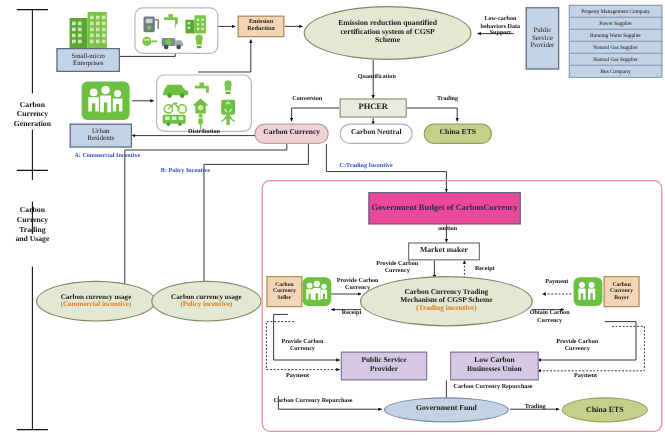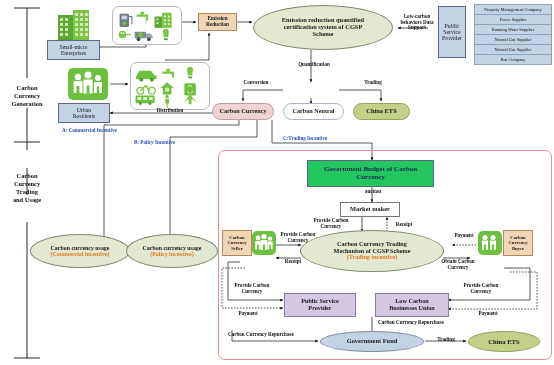--- a/index.html
+++ b/index.html
@@ -318,20 +318,24 @@
     </svg>
   </div>
 
   <div class="node rect" style="left:58px;top:103px;width:52px;height:20px;background:#c3d2e4;font-size:5.8px;flex-direction:column;">
     <div>Urban</div>
     <div>Residents</div>
   </div>
 
   <div class="lbl" style="left:288px;top:62px;width:52px;">Quantification</div>
 
+  <div class="node rect" style="left:283px;top:82px;width:56px;height:16px;background:#e8ecdc;border-color:#8d9a7a;
+              font-size:7px;font-weight:bold;">
+    <span>PHCER</span>
+  </div>
 
   <div class="lbl" style="left:234px;top:80px;width:44px;">Conversion</div>
   <div class="lbl" style="left:355px;top:80px;width:36px;">Trading</div>
 
   <div class="node" style="left:212px;top:103px;width:62px;height:17px;background:#efd2d4;border:1px solid #c09ba0;
               border-radius:9px;font-size:6.2px;font-weight:bold;">
     <span>Carbon Currency</span>
   </div>
 
   <div class="node" style="left:283px;top:103px;width:61px;height:17px;background:#ffffff;border:1px solid #aab2c0;
@@ -355,22 +359,22 @@
   </div>
 
   <div class="node ell" style="left:126px;top:234px;width:92px;height:34px;background:#e3e8d2;
               font-size:5.9px;font-weight:bold;flex-direction:column;">
     <div>Carbon currency usage</div>
     <div style="color:#e07b1f;">(Policy incentive)</div>
   </div>
 
   <div class="redbox" style="left:218px;top:150px;width:332px;height:208px;"></div>
 
-  <div class="node rect" style="left:307px;top:160px;width:127px;height:27px;background:#22c55e;
-              font-size:7px;font-weight:bold;color:#1b2b55;flex-direction:column;">
+  <div class="node rect" style="left:307px;top:160px;width:127px;height:27px;background:#ec4899;
+              font-size:7px;font-weight:bold;color:#1b2b55;">
     <div>Government Budget of Carbon</div>
     <div>Currency</div>
   </div>
 
   <div class="lbl" style="left:356px;top:189px;width:34px;">auction</div>
 
   <div class="node rect" style="left:340px;top:202px;width:60px;height:15px;background:#ffffff;border-color:#777;
               font-size:6.4px;font-weight:bold;">
     <span>Market maker</span>
   </div>

